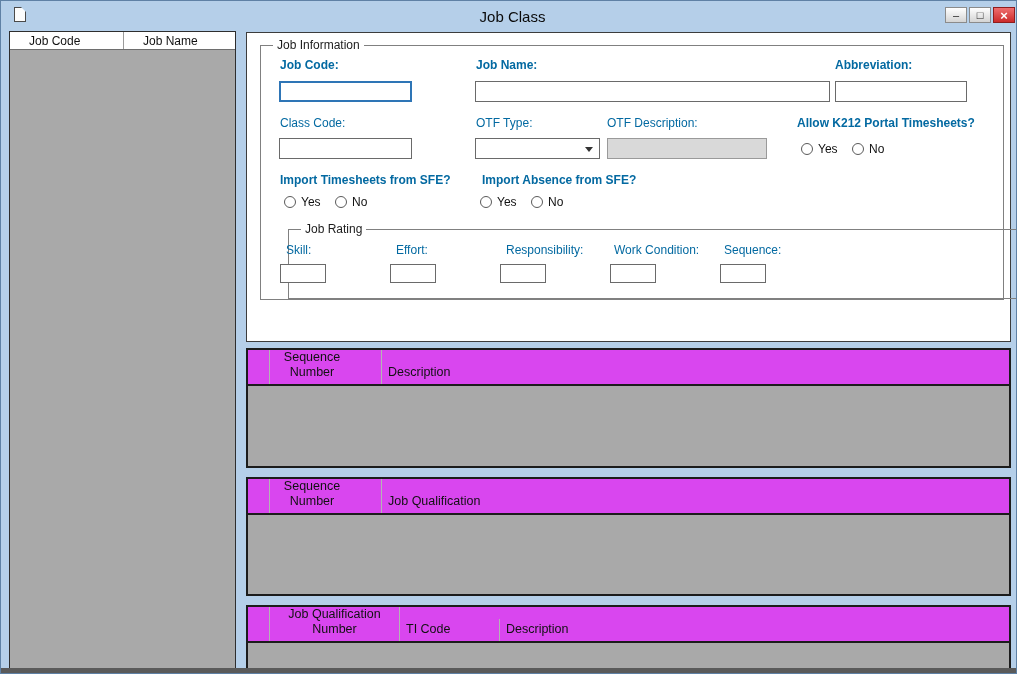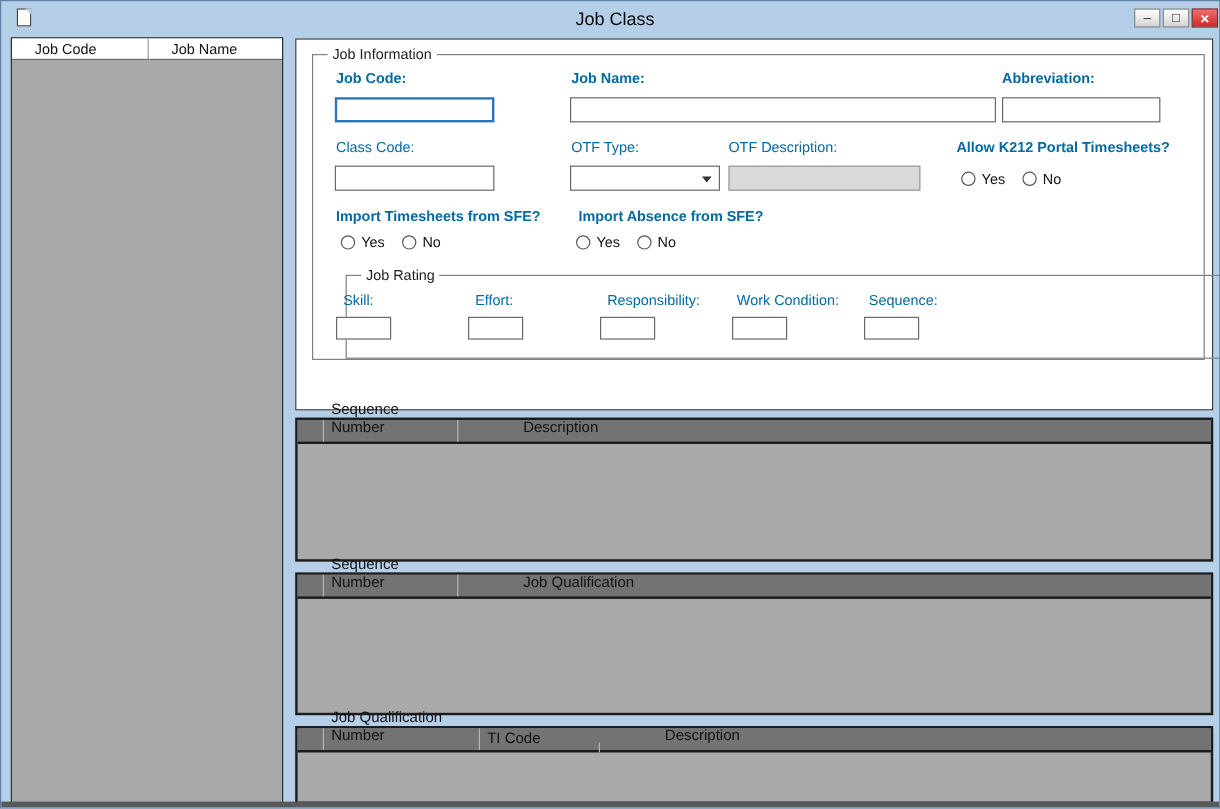--- a/index.html
+++ b/index.html
@@ -49,29 +49,29 @@
   .combo .caret { position:absolute; right:6px; top:8px; width:0; height:0;
                   border-left:4px solid transparent; border-right:4px solid transparent;
                   border-top:5px solid #333; }
   .radio { position:absolute; display:flex; align-items:center; gap:5px; }
   .radio-circle { width:12px; height:12px; border:1px solid #5a5a5a; border-radius:50%;
                   background:#fff; flex:none; }
 
   
   .grid { position:absolute; left:245px; width:765px; background:#a9a9a9;
           border:2px solid #1c1c1c; }
-  .grid-header { display:flex; height:20px; background:#737373;
-                 border-bottom:2px solid #1c1c1c; font-size:12.5px; }
+  .grid-header { display:flex; height:36px; background:#d946ef;
+                 border-bottom:2px solid #1c1c1c; font-size:12.5px;text-align:center; }
   .gh-cell { display:flex; align-items:flex-end; padding:3px 6px 5px;
              border-right:1px solid #b4b4b4; line-height:1.15; }
   .gh-sel  { width:22px; padding:0; }
   .gh-seq  { width:112px; }
   .gh-jqn  { width:130px; }
   .gh-ti   { width:100px;margin-top:12px; }
-  .gh-last { flex:1; border-right:none;margin-left:48px; }
+  .gh-last { flex:1; border-right:none; }
   .wrap-narrow { display:block; width:72px; }
   .grid-body { height:calc(100% - 38px); }
 
   
   #window-bottom-edge { position:absolute; left:0; bottom:0; width:100%; height:5px;
                         background:#5a5a5a; }
 </style>
 </head>
 <body>
 

